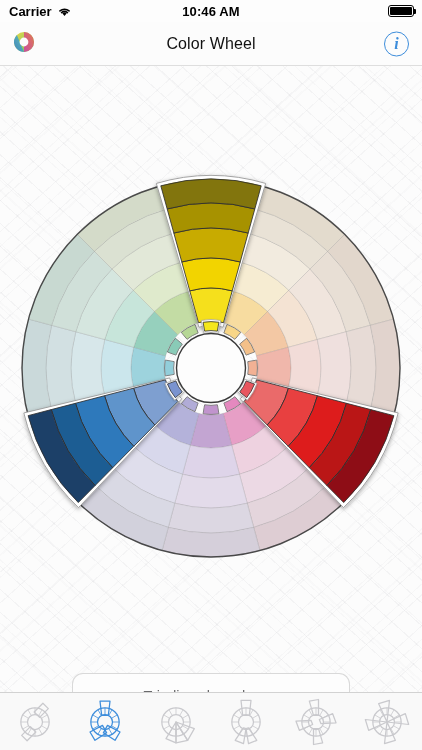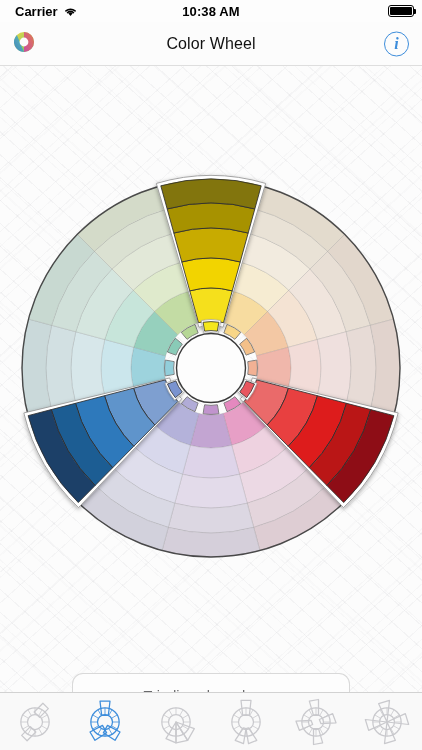--- a/index.html
+++ b/index.html
@@ -25,21 +25,21 @@
       repeating-linear-gradient(-42deg, rgba(160,160,170,.04) 0 2px, transparent 2px 71px);
   }
 
   
   .statusbar {
     position:absolute; left:0; top:0; width:422px; height:22px;
     z-index:6; display:flex; align-items:center;
     background:#fdfdfd;
     font-size:13px; font-weight:bold; color:#000;
   }
-  .sb-left { display:flex; align-items:center; gap:5px; padding-left:15px; width:33%; }
+  .sb-left { display:flex; align-items:center; gap:5px; padding-left:9px; width:33%; }
   .sb-center { width:34%; text-align:center; letter-spacing:.1px; }
   .sb-right { width:33%; display:flex; align-items:center; justify-content:flex-end; padding-right:8px; }
   .wifi-icon svg { display:block; }
   .battery {
     width:26px; height:12px; border:1.4px solid #000; border-radius:3px;
     position:relative; display:flex; align-items:center; padding:1.3px;
   }
   .battery::after {
     content:""; position:absolute; right:-3.4px; top:3.4px;
     width:2px; height:4.6px; background:#000; border-radius:0 1px 1px 0;
@@ -104,21 +104,21 @@
   <div class="sb-left">
     <span>Carrier</span>
     <span class="wifi-icon">
       <svg width="15" height="11" viewBox="0 0 15 11">
         <path d="M7.5 9.9 L5.3 7.3 A3.4 3.4 0 0 1 9.7 7.3 Z" fill="#000"></path>
         <path d="M2.9 4.9 A7 7 0 0 1 12.1 4.9" stroke="#000" stroke-width="1.5" fill="none" stroke-linecap="round"></path>
         <path d="M4.5 6.6 A4.7 4.7 0 0 1 10.5 6.6" stroke="#000" stroke-width="1.5" fill="none" stroke-linecap="round"></path>
       </svg>
     </span>
   </div>
-  <div class="sb-center">10:38 AM</div>
+  <div class="sb-center">10:46 AM</div>
   <div class="sb-right">
     <span class="battery">
         <i></i>
       </span>
   </div>
 </div>
 
 <div class="navbar">
   <div class="nav-left">
     <span>

